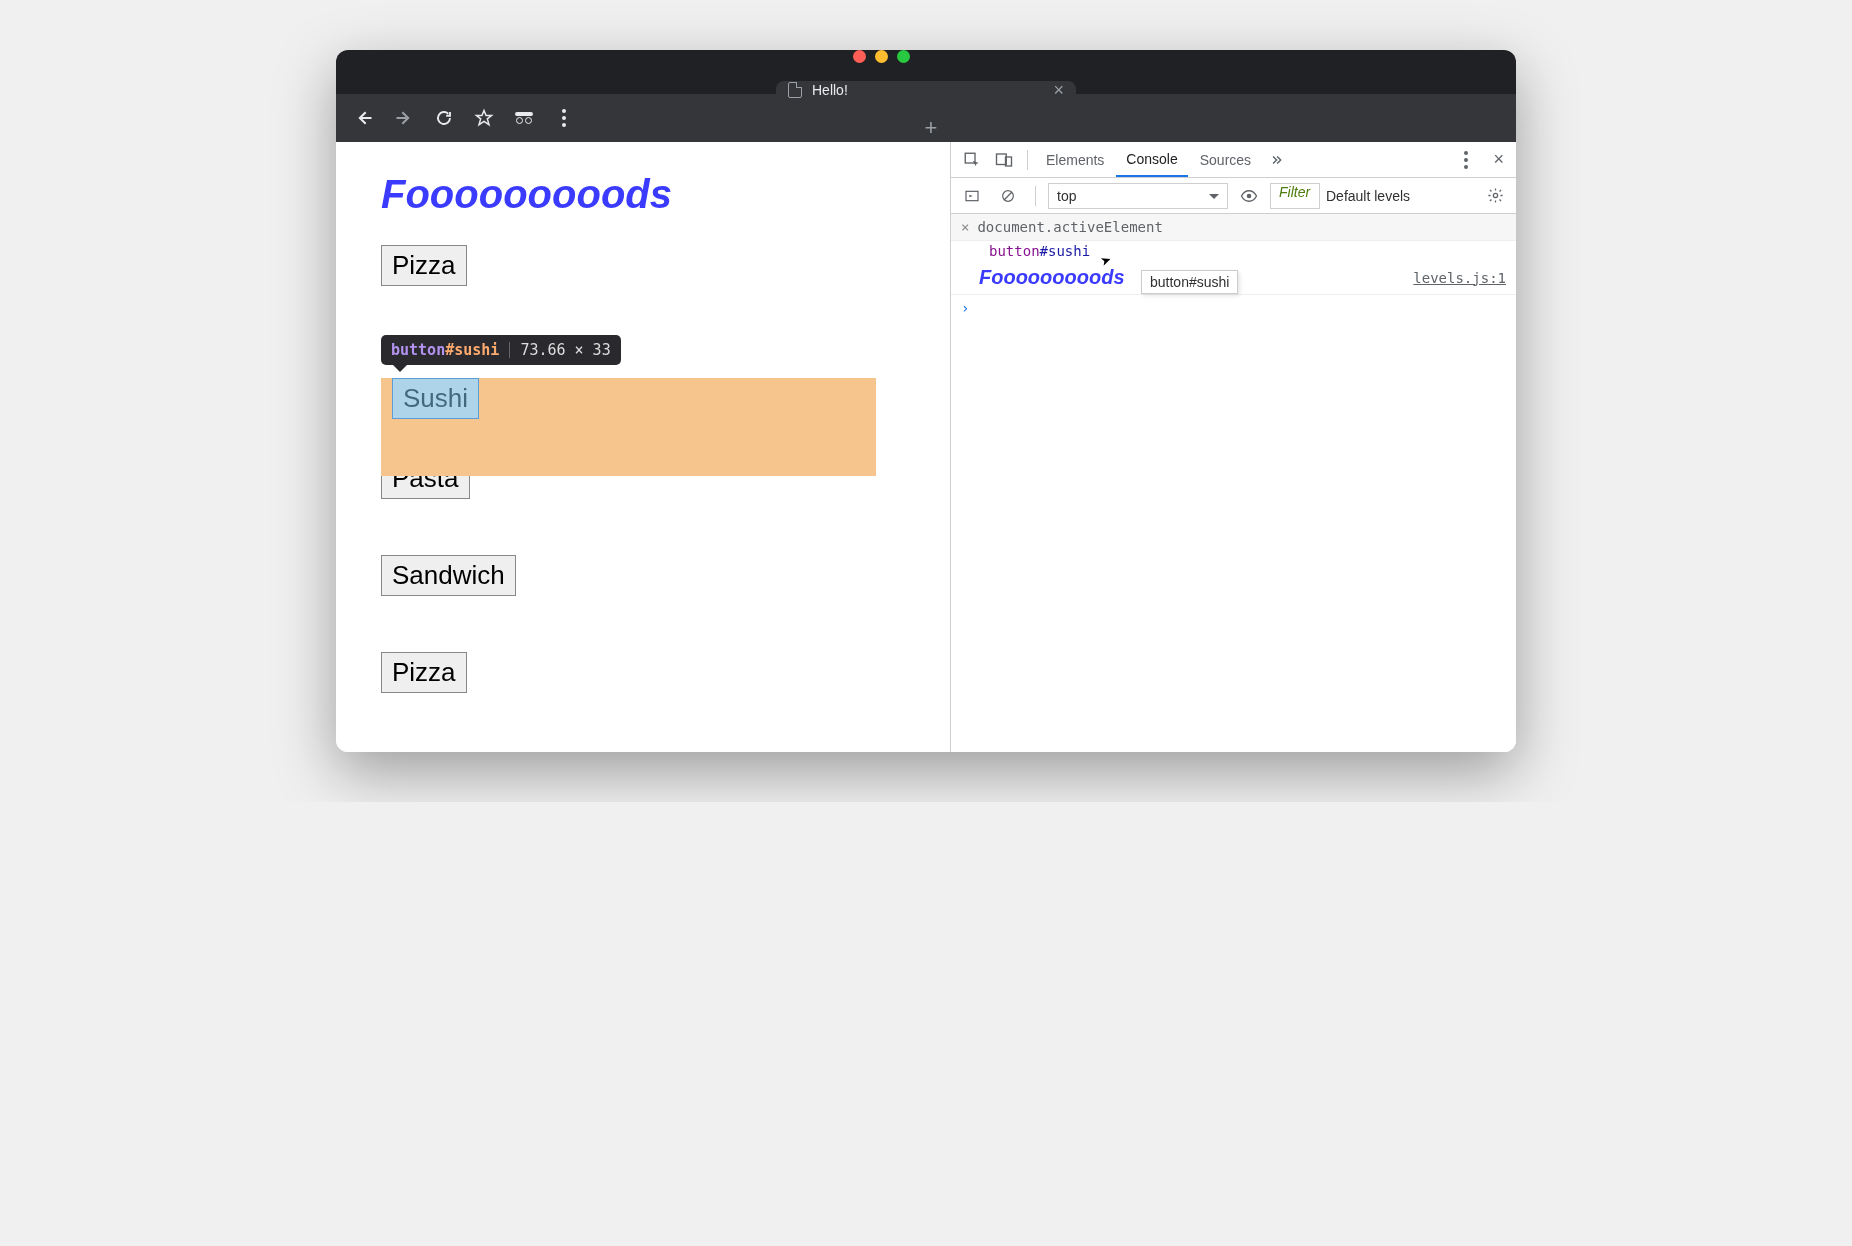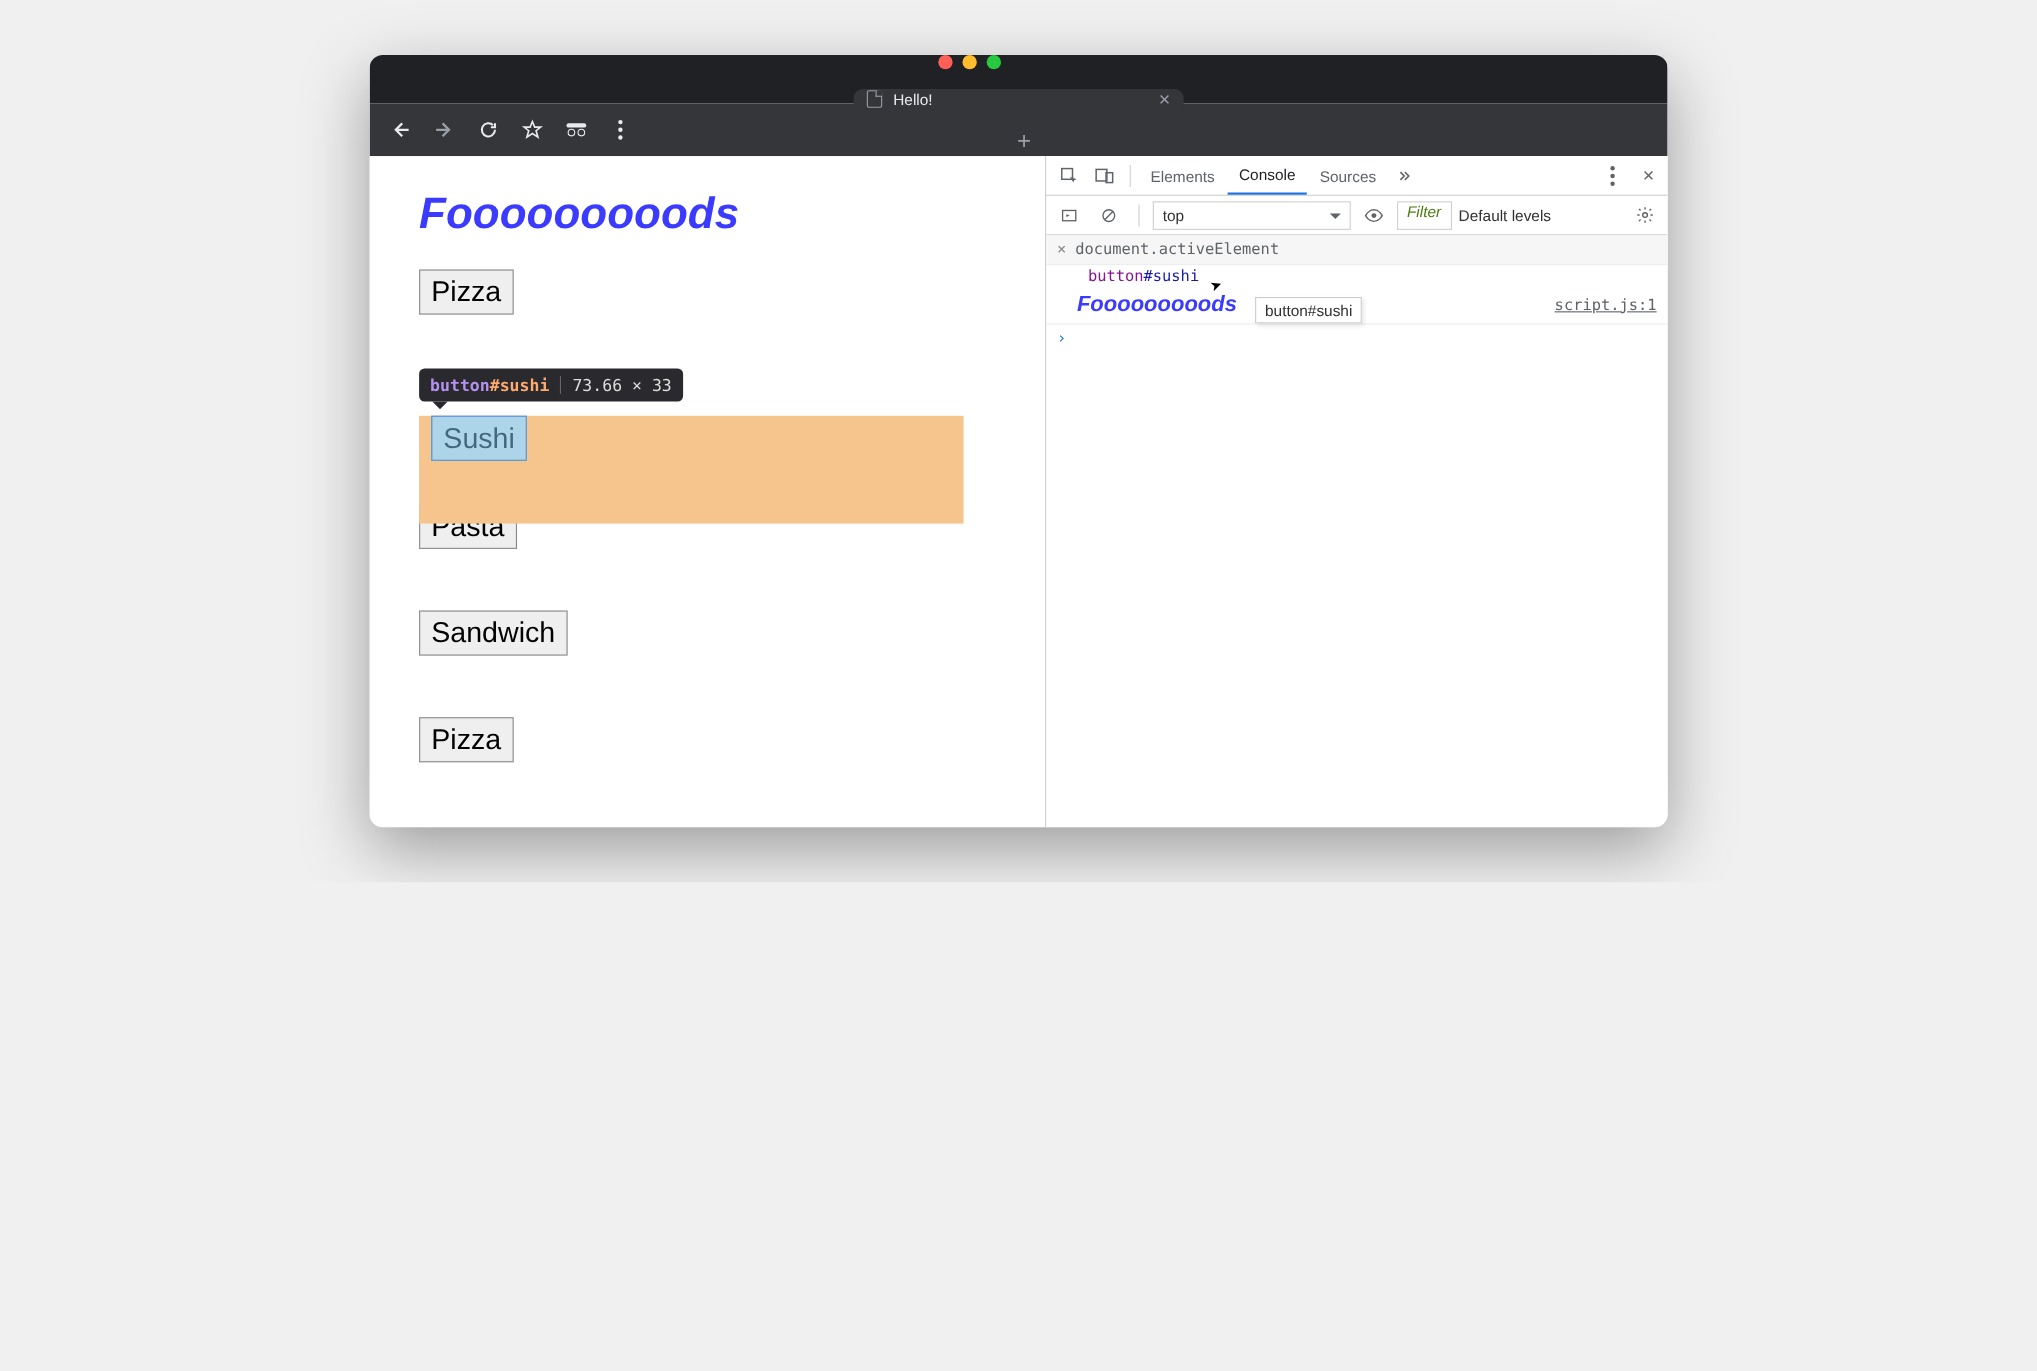--- a/index.html
+++ b/index.html
@@ -427,21 +427,21 @@
           <span class="row-x">×</span>
           <span class="row-text">document.activeElement</span>
         </div>
         <div class="console-row" style="border-bottom:none;padding-top:2px;padding-bottom:2px;">
           <span class="row-result">
             <span class="res-tag">button</span><span class="res-id">#sushi</span>
           </span>
         </div>
         <div class="console-log">
           <span class="log-text">Fooooooooods</span>
-          <span class="log-src">script.js:1</span>
+          <span class="log-src">levels.js:1</span>
         </div>
         <div class="prompt">›</div>
 
         <span class="cursor-arrow">➤</span>
         <div class="hover-tip">button#sushi</div>
       </div>
     </div>
   </div>
 </div>
 

